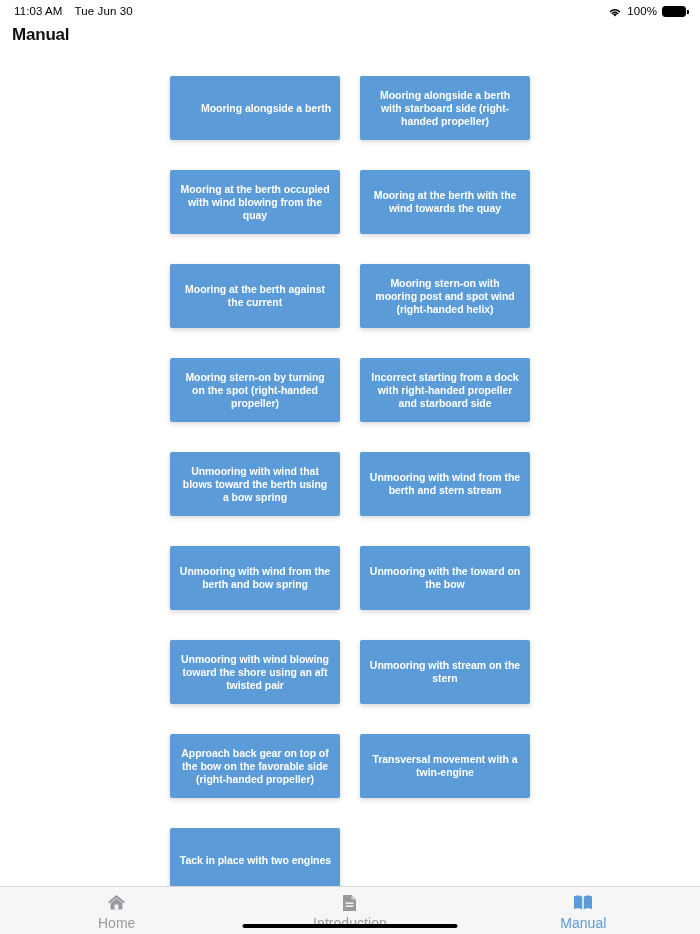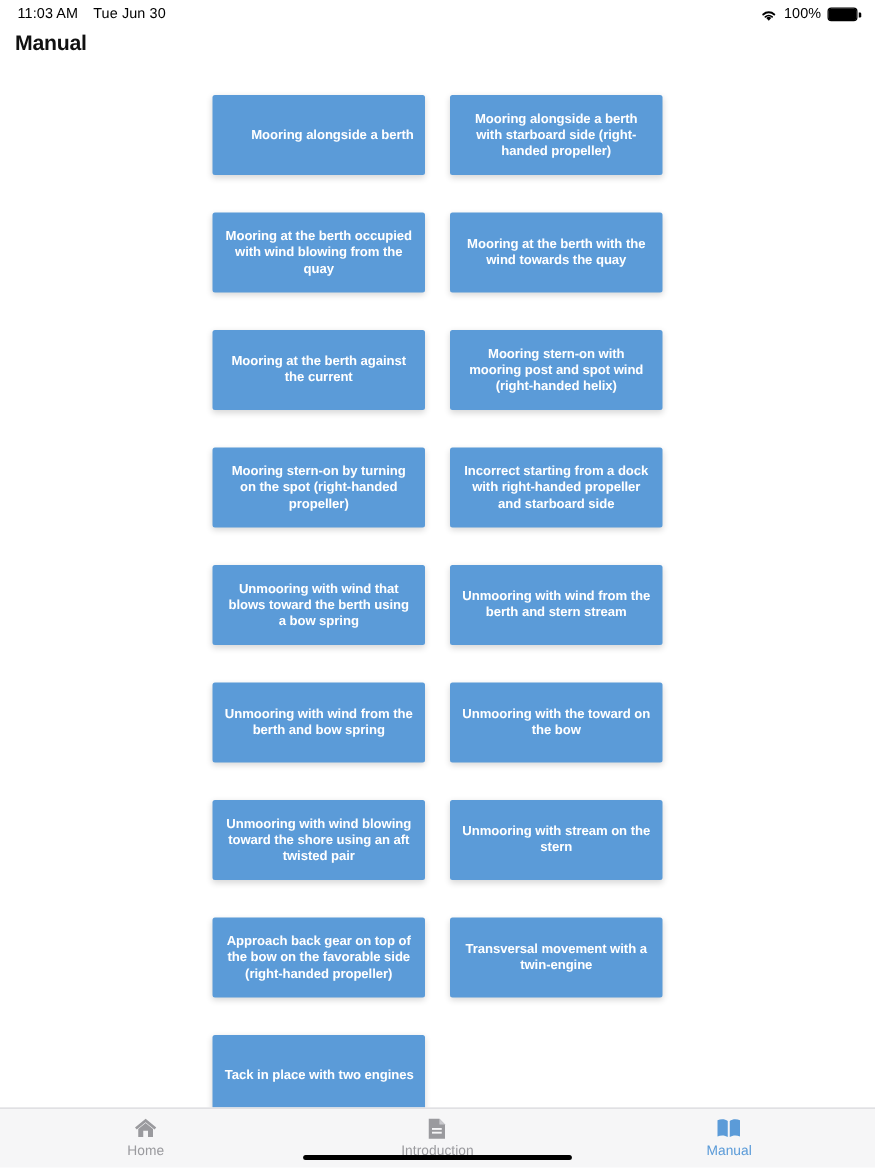--- a/index.html
+++ b/index.html
@@ -154,21 +154,21 @@
     cursor: pointer;
   }
   .tab-icon {
     height: 19px;
     display: flex;
     align-items: center;
     justify-content: center;
   }
   .tab-label {
     margin-top: 3px;
-    font-size: 11px;
+    font-size: 14px;
     color: #9A9A9E;
     letter-spacing: 0.05px;
   }
   .tab-item.active .tab-label {
     color: #5B9BD8;
   }
   .home-indicator {
     position: absolute;
     bottom: 6px;
     left: 50%;

